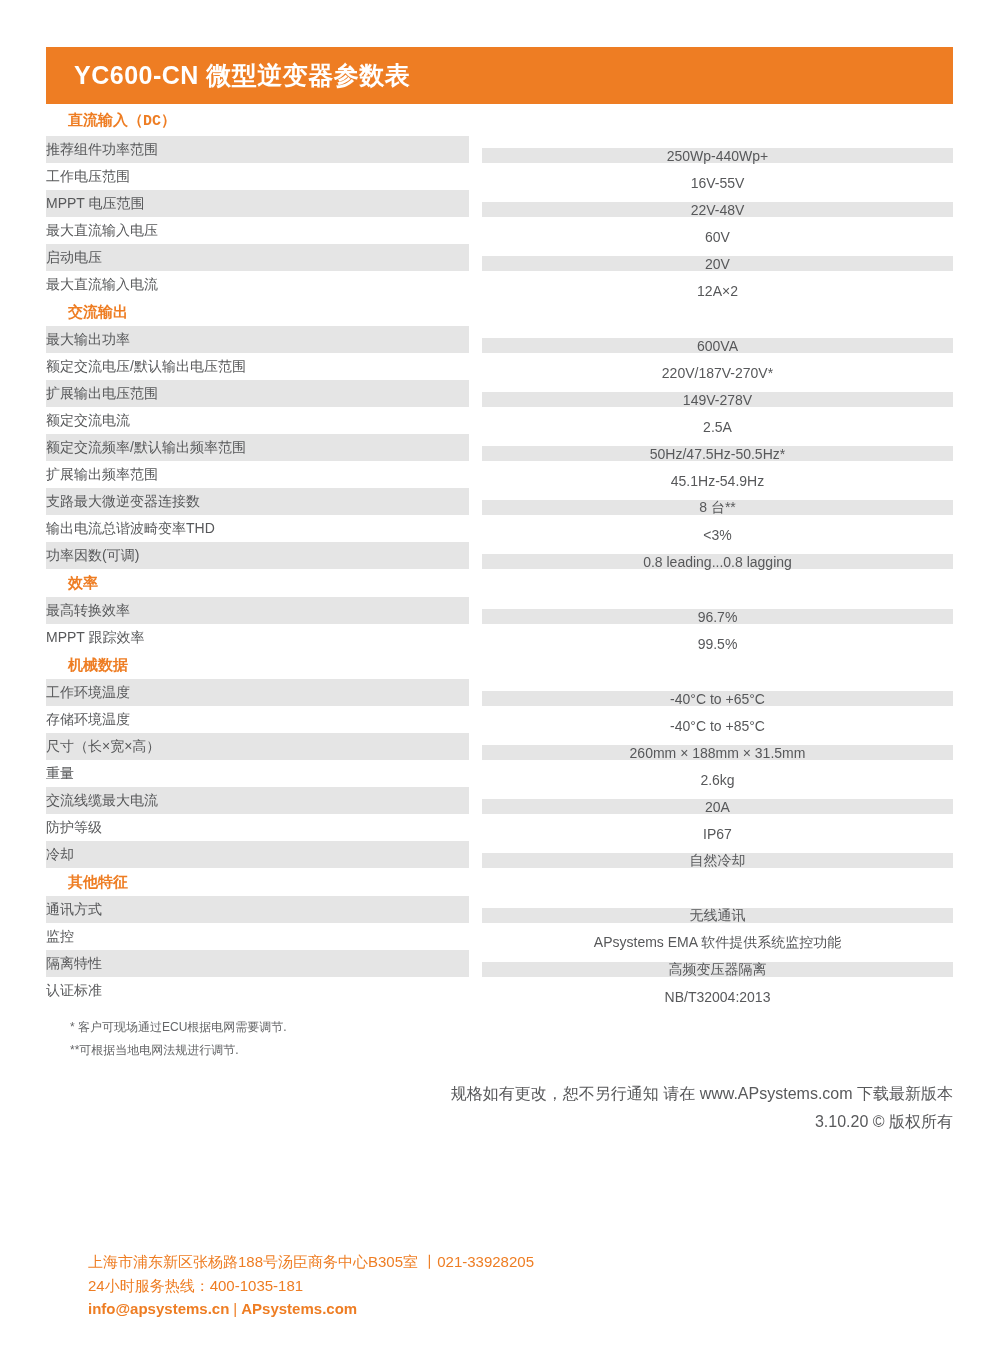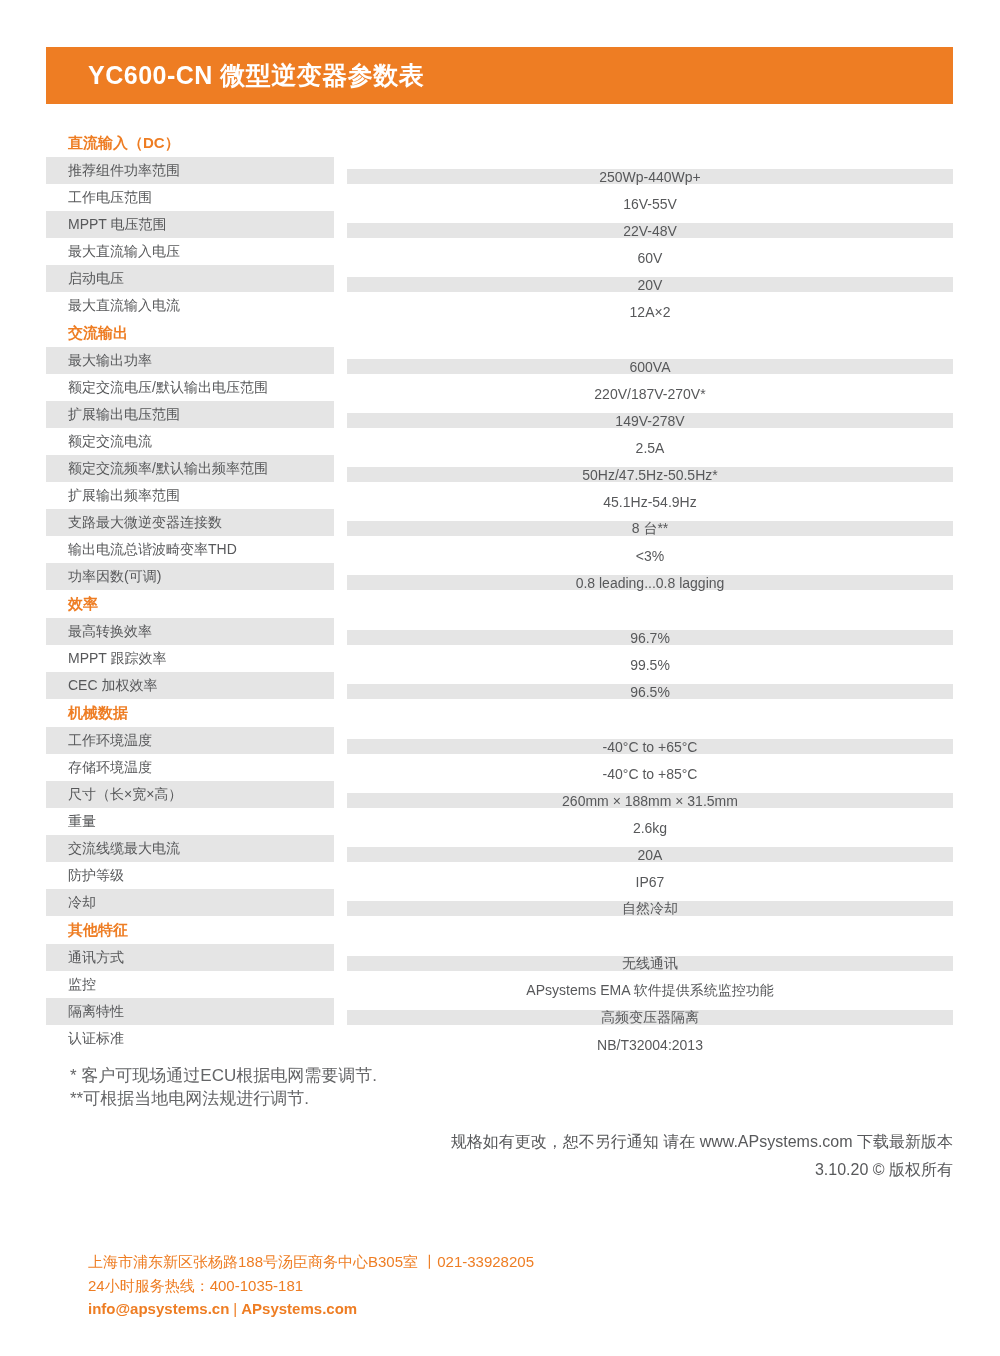--- a/index.html
+++ b/index.html
@@ -16,54 +16,54 @@
     position:relative;
     overflow:hidden;
   }
   .sheet{position:absolute;inset:0;background:#fff;}
 
   
   .titlebar{
     position:absolute;left:46px;top:47px;width:907px;height:57px;
     background:var(--orange);
     display:flex;align-items:center;
-    box-sizing:border-box;padding-left:42px;
+    box-sizing:border-box;padding-left:28px;
   }
   .titlebar .page-title{
     color:#ffffff;font-size:25px;font-weight:bold;letter-spacing:0.5px;
   }
 
   
   .spec{
     position:absolute;left:46px;top:104px;width:907px;
   }
   .section-heading{
     color:var(--orange);font-size:15px;font-weight:bold;
     line-height:16px;margin:6px 0 6px 0;padding-left:22px;
   }
-  .section-heading.first{margin-top:31px;}
+  .section-heading.first{margin-top:10px;font-family:Liberation Mono, monospace;}
   .row{
     display:flex;gap:13px;height:27px;
     font-size:14px;color:var(--text);
   }
   .cell-label{
-    width:288px;box-sizing:border-box;padding-left:22px;
+    width:423px;box-sizing:border-box;
     display:flex;align-items:center;
   }
   .cell-value{
     flex:1;display:flex;align-items:center;justify-content:center;
     text-align:center;
     margin-top:12px;
   }
   .row.gray .cell-label,.row.gray .cell-value{background:var(--row-gray);}
 
   
   .footnotes{
     margin-top:12px;padding-left:24px;
-    font-size:17px;color:var(--muted);line-height:23px;
+    font-size:12px;color:var(--muted);line-height:23px;
   }
 
   
   .revision{
     margin-top:18px;text-align:right;
     font-size:16px;color:#58595B;line-height:28px;
   }
   .revision .version{}
 
   
@@ -149,24 +149,20 @@
       </div>
       <div class="section-heading">效率</div>
       <div class="row gray">
         <div class="cell-label">最高转换效率</div>
         <div class="cell-value">96.7%</div>
       </div>
       <div class="row">
         <div class="cell-label">MPPT 跟踪效率</div>
         <div class="cell-value">99.5%</div>
       </div>
-      <div class="row gray">
-        <div class="cell-label">CEC 加权效率</div>
-        <div class="cell-value">96.5%</div>
-      </div>
       <div class="section-heading">机械数据</div>
       <div class="row gray">
         <div class="cell-label">工作环境温度</div>
         <div class="cell-value">-40°C to +65°C</div>
       </div>
       <div class="row">
         <div class="cell-label">存储环境温度</div>
         <div class="cell-value">-40°C to +85°C</div>
       </div>
       <div class="row gray">

